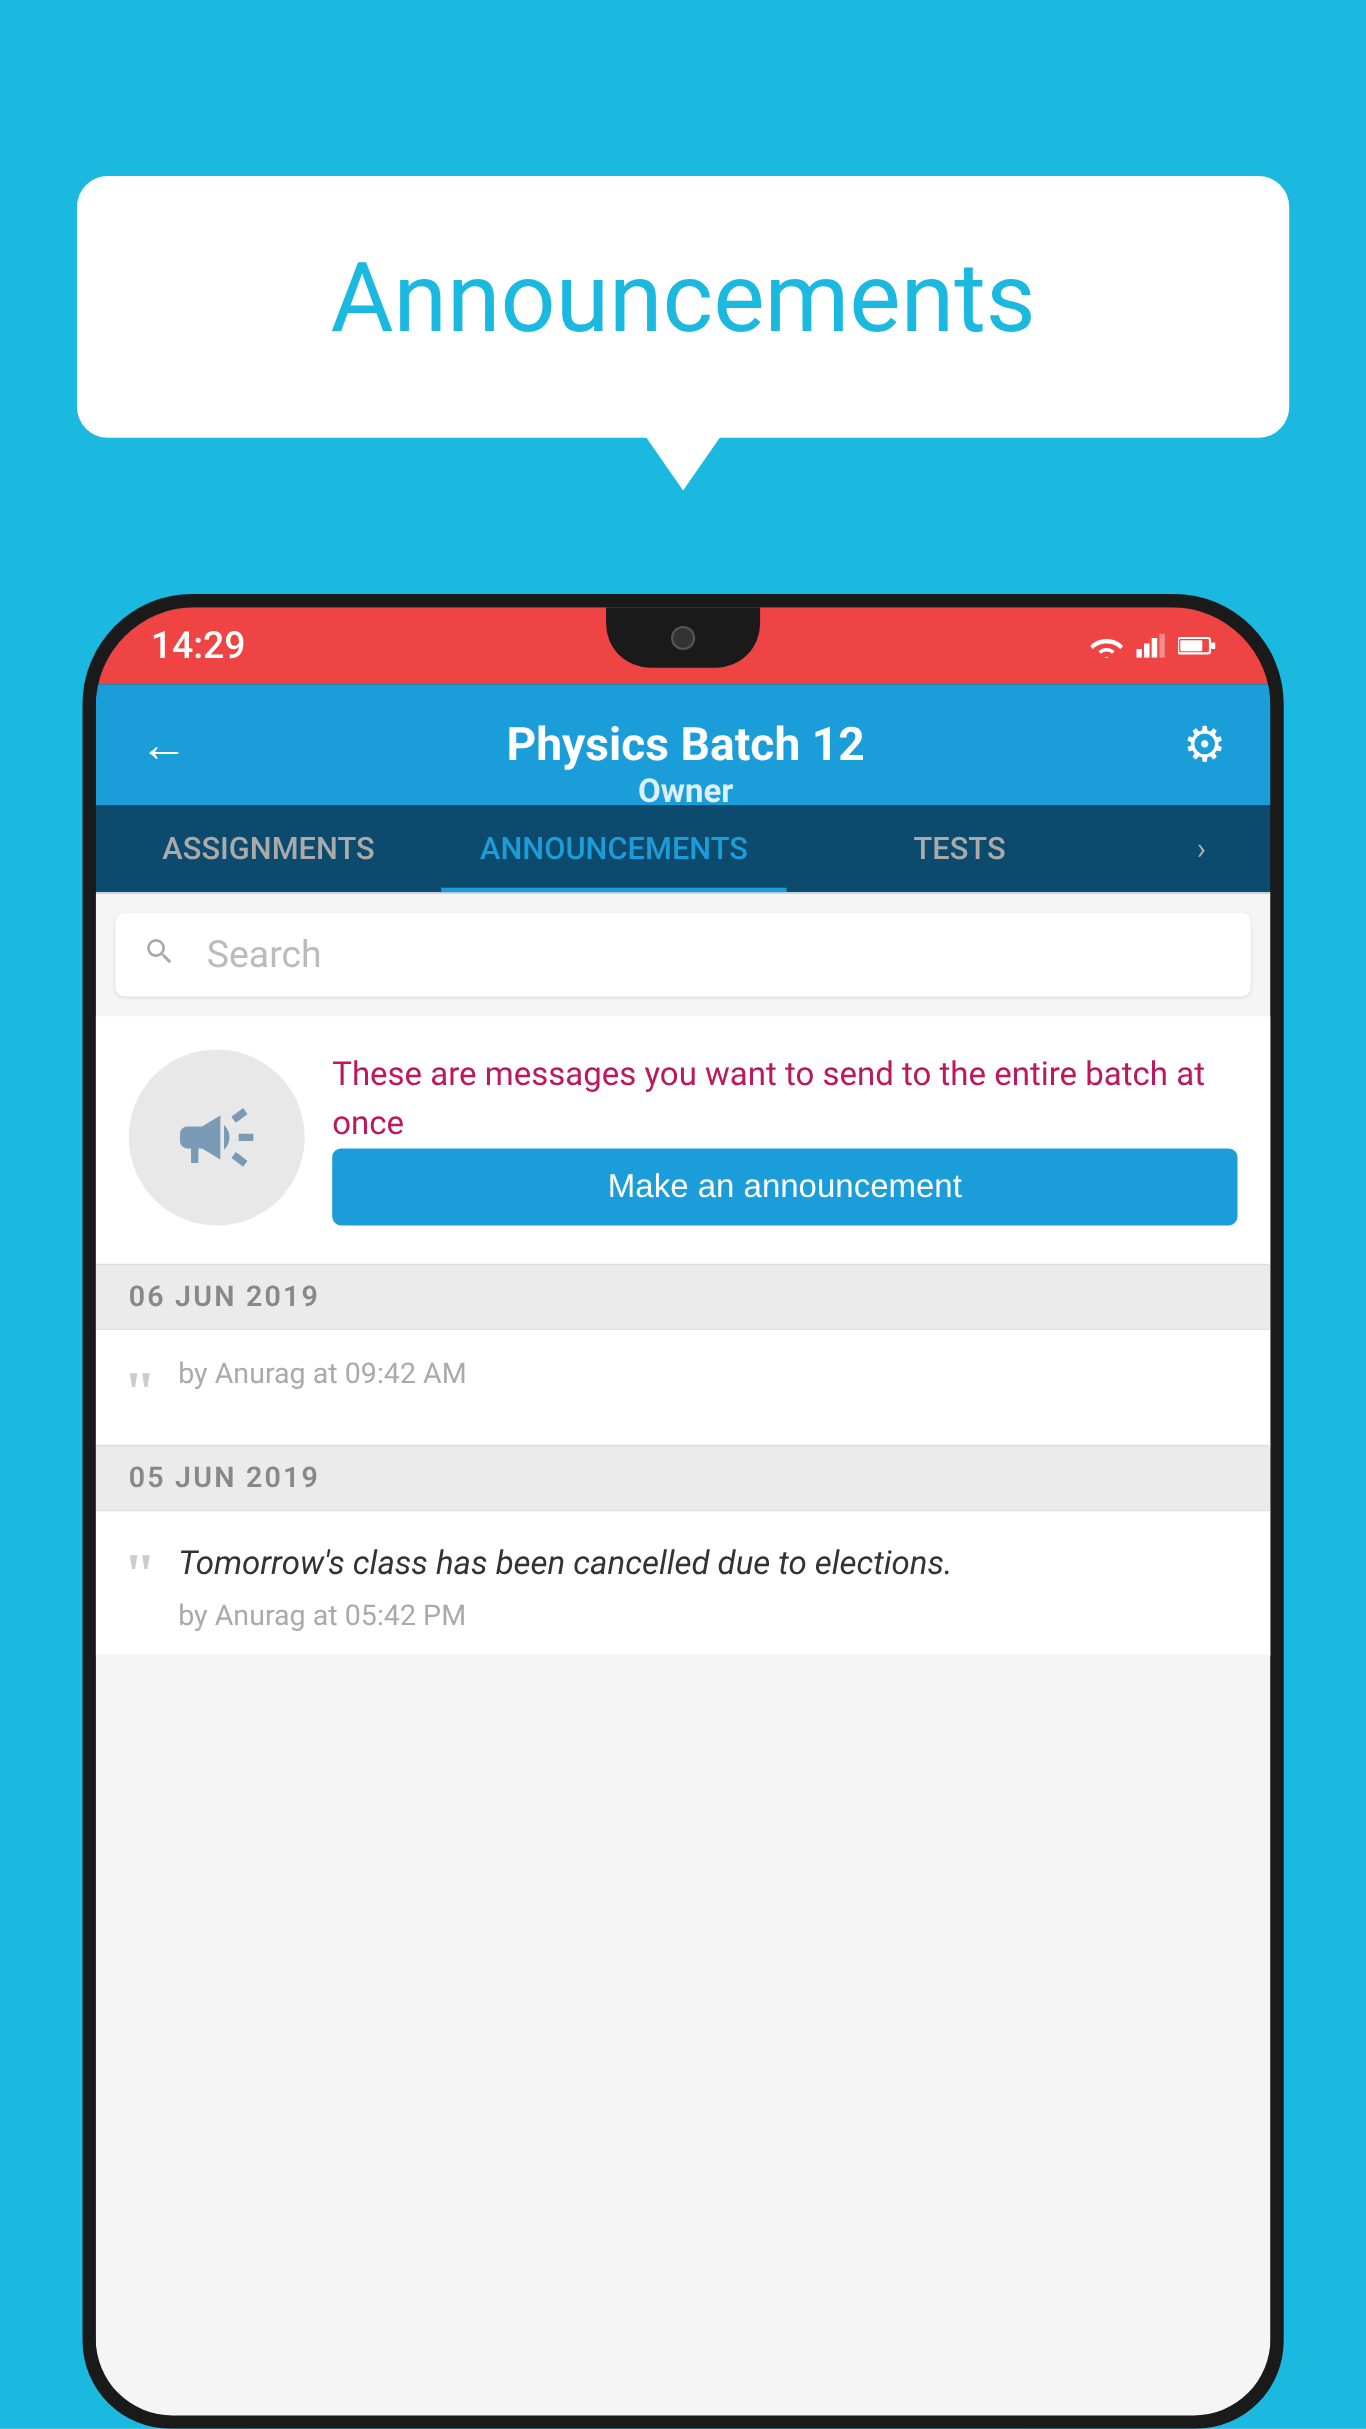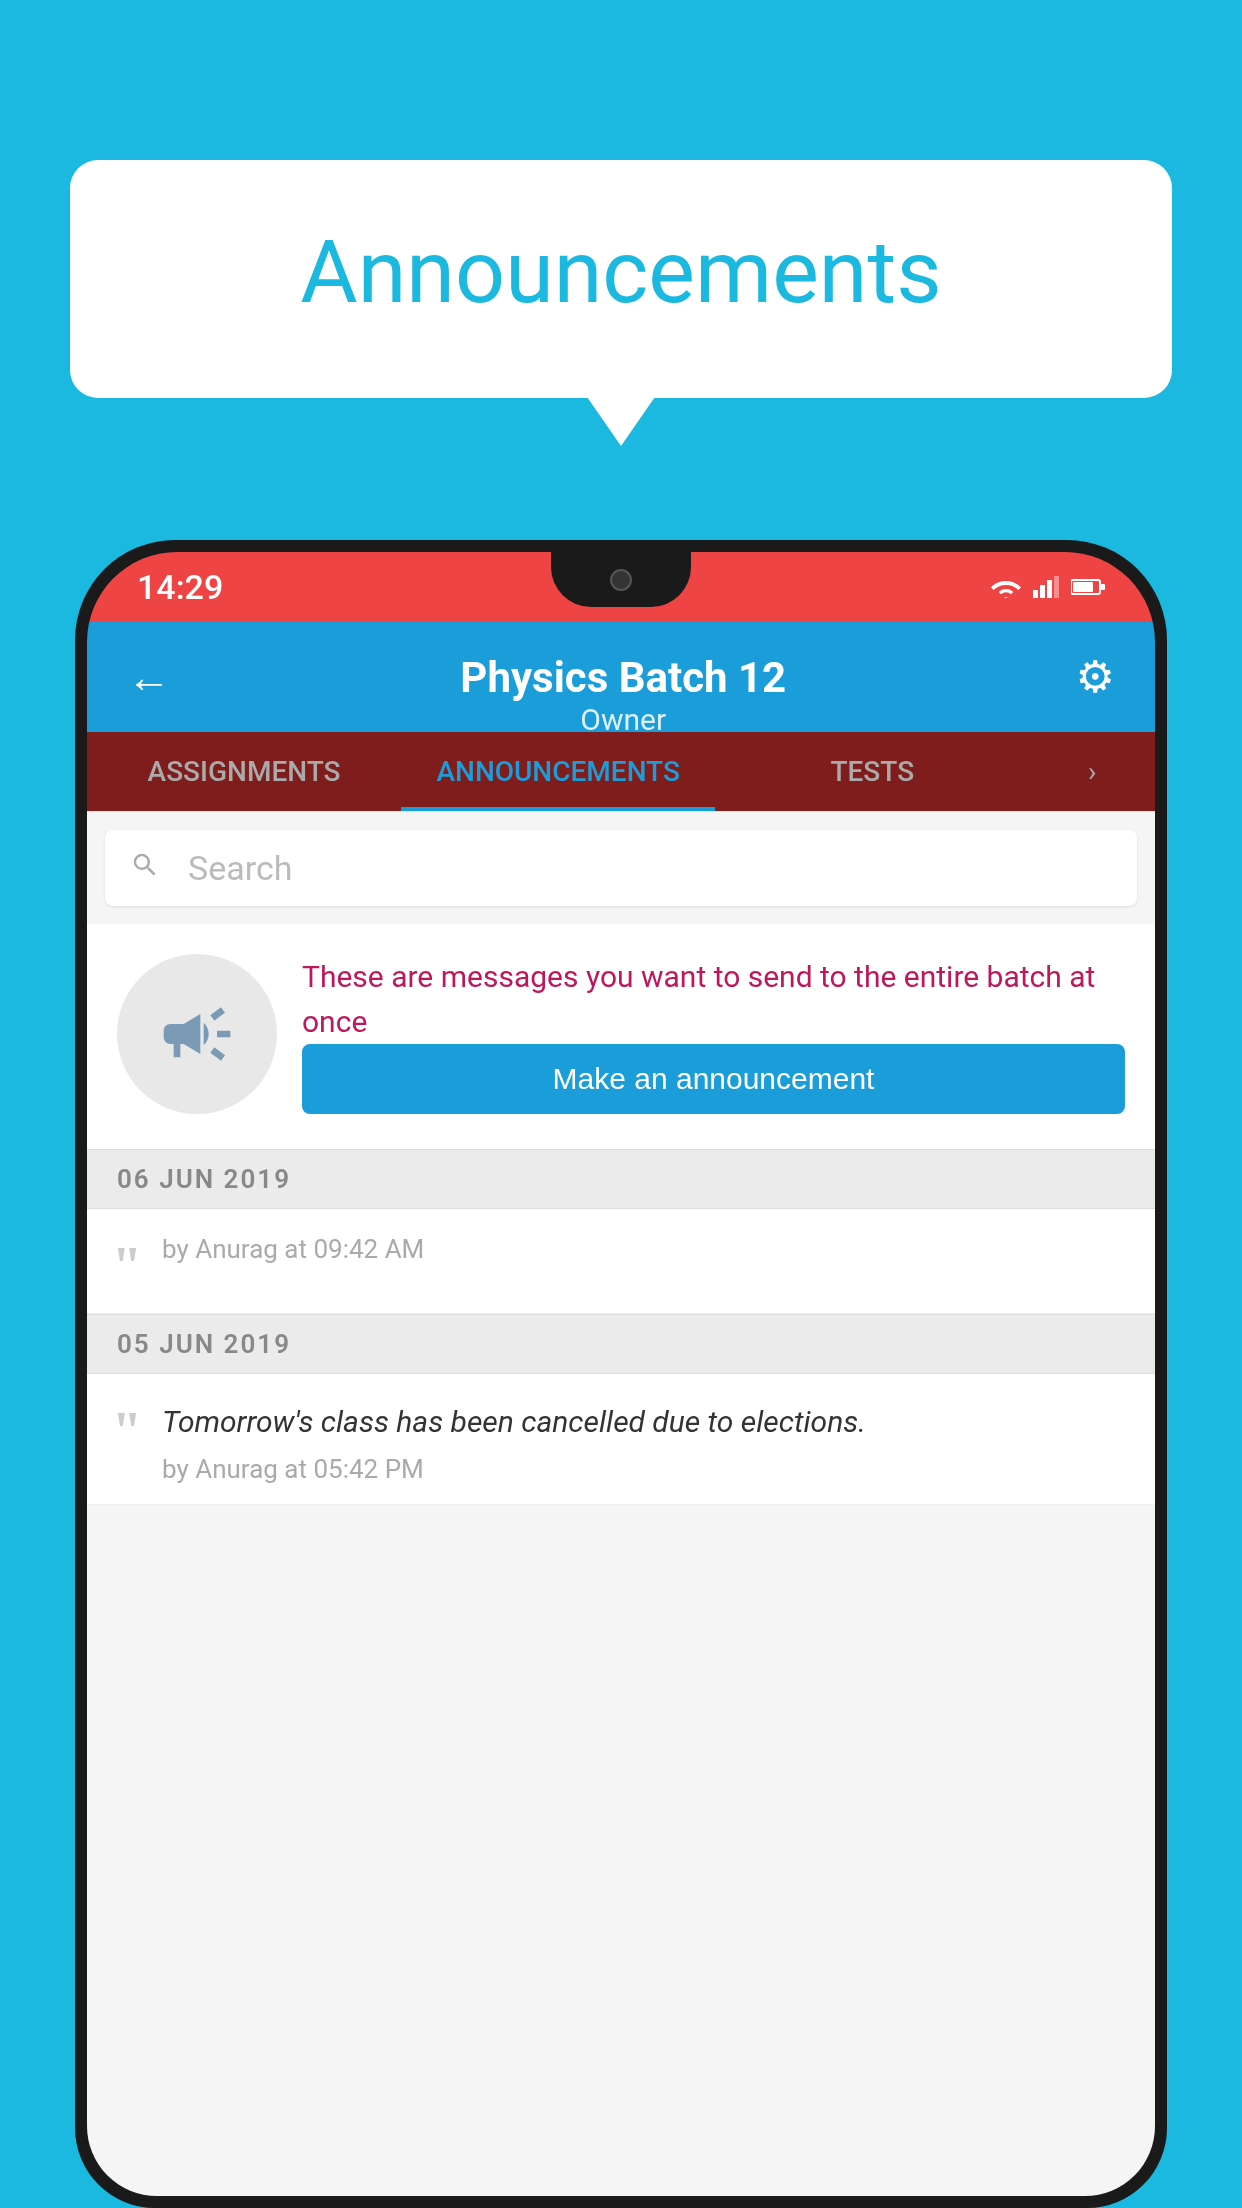--- a/index.html
+++ b/index.html
@@ -145,33 +145,33 @@
 
     .app-bar-title {
       color: #fff;
       font-size: 42px;
       font-weight: 700;
     }
 
     .app-bar-subtitle {
       color: rgba(255,255,255,0.85);
       font-size: 30px;
-      font-weight: 400;
+      font-weight: 700;
     }
 
     .settings-btn {
       color: #fff;
       font-size: 44px;
       cursor: pointer;
       padding: 10px;
     }
 
     
     .tabs {
-      background: #7f1d1d;
+      background: #0c4a6e;
       display: flex;
       height: 80px;
       border-bottom: 1px solid #e0e0e0;
     }
 
     .tab {
       flex: 1;
       display: flex;
       align-items: center;
       justify-content: center;

